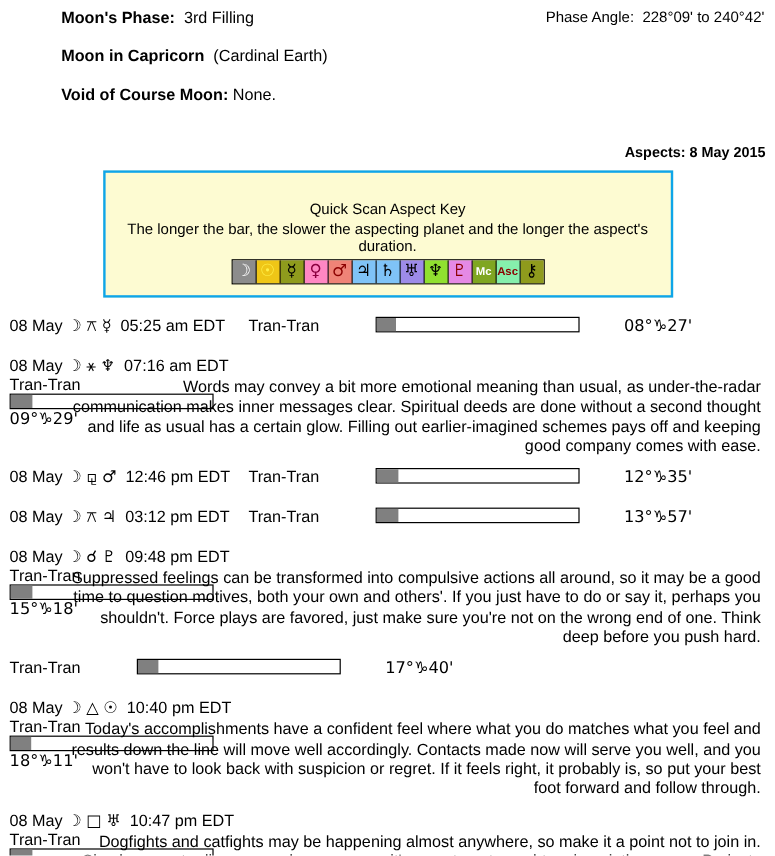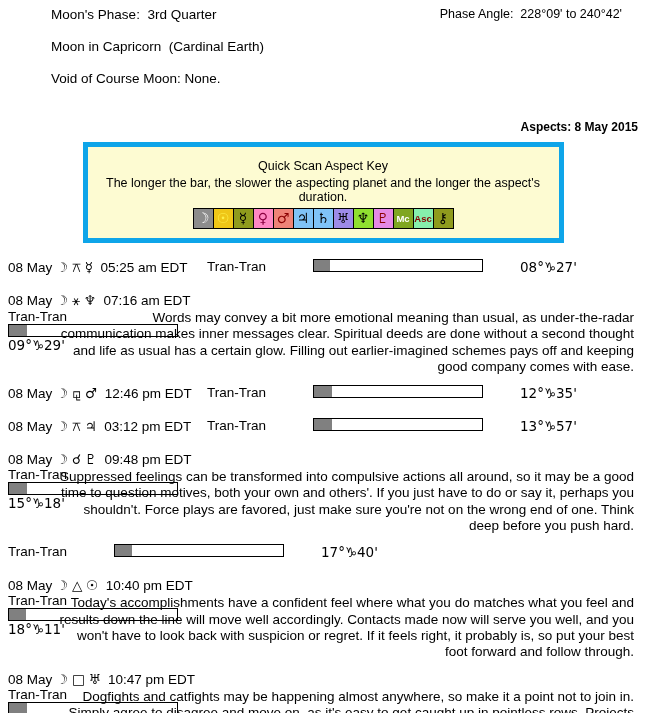--- a/index.html
+++ b/index.html
@@ -5,28 +5,28 @@
   html,body{margin:0;padding:0;background:#fff;}
   body{
     width:646px;height:713px;overflow:hidden;
     font-family:"Liberation Sans", sans-serif;
     font-size:13.5px;color:#000;
   }
   .page{padding:7px 8px 0 8px;position:relative;}
   .sym{font-family:"DejaVu Sans", sans-serif;}
   
   .hdr-line{margin-bottom:17px;}
-  .hdr-line b{font-weight:normal;padding-left:43px;}
-  .phase-angle{position:absolute;top:7px;right:24px;font-size:12.5px;}
+  .hdr-line b{font-weight:bold;padding-left:43px;}
+  .phase-angle{position:absolute;top:7px;right:9px;font-size:12.5px;}
   
   .aspects-title{text-align:right;font-weight:bold;font-size:12px;margin:34px 0 8px 0;}
   
   .key-box{
-    width:471px;margin:0 auto;border:5px solid #0ea5e9;background:#FDFBD2;
-    text-align:center;padding:12px 0 9px 0;font-size:12.5px;
+    width:471px;margin:0 auto;border:2px solid #0ea5e9;background:#FDFBD2;
+    text-align:center;padding:23px 0 9px 0;font-size:12.5px;
   }
   .key-box .kb-title{margin-bottom:3px;}
   .key-box .kb-sub{margin-bottom:4px;}
   .key-strip{display:inline-flex;border:1px solid #000;vertical-align:middle;}
   .key-cell{
     width:19px;height:19px;display:flex;align-items:center;justify-content:center;
     border-right:1px solid #000;font-size:14px;line-height:19px;
     font-family:"DejaVu Sans", sans-serif;
   }
   .key-cell:last-child{border-right:none;}
@@ -48,21 +48,21 @@
   }
   .row-block.has-desc .aspect-row{margin-bottom:0;flex-direction:column;}
 </style>
 </head>
 <body>
 
 <div class="page">
 
   <div class="phase-angle"><span>Phase Angle:</span>&nbsp;&nbsp;<span>228°09' to 240°42'</span></div>
 
-  <div class="hdr-line"><b>Moon's Phase:</b>&nbsp; <span>3rd Quarter</span></div>
+  <div class="hdr-line"><b>Moon's Phase:</b>&nbsp; <span>3rd Filling</span></div>
 
   <div class="hdr-line"><b>Moon in Capricorn</b>&nbsp; <span>(Cardinal Earth)</span></div>
 
   <div class="hdr-line"><b>Void of Course Moon:</b> <span>None.</span></div>
 
   <div class="aspects-title">Aspects: 8 May 2015</div>
 
   <div class="key-box">
     <div class="kb-title">Quick Scan Aspect Key</div>
     <div class="kb-sub">The longer the bar, the slower the aspecting planet and the longer the aspect's duration.</div>

